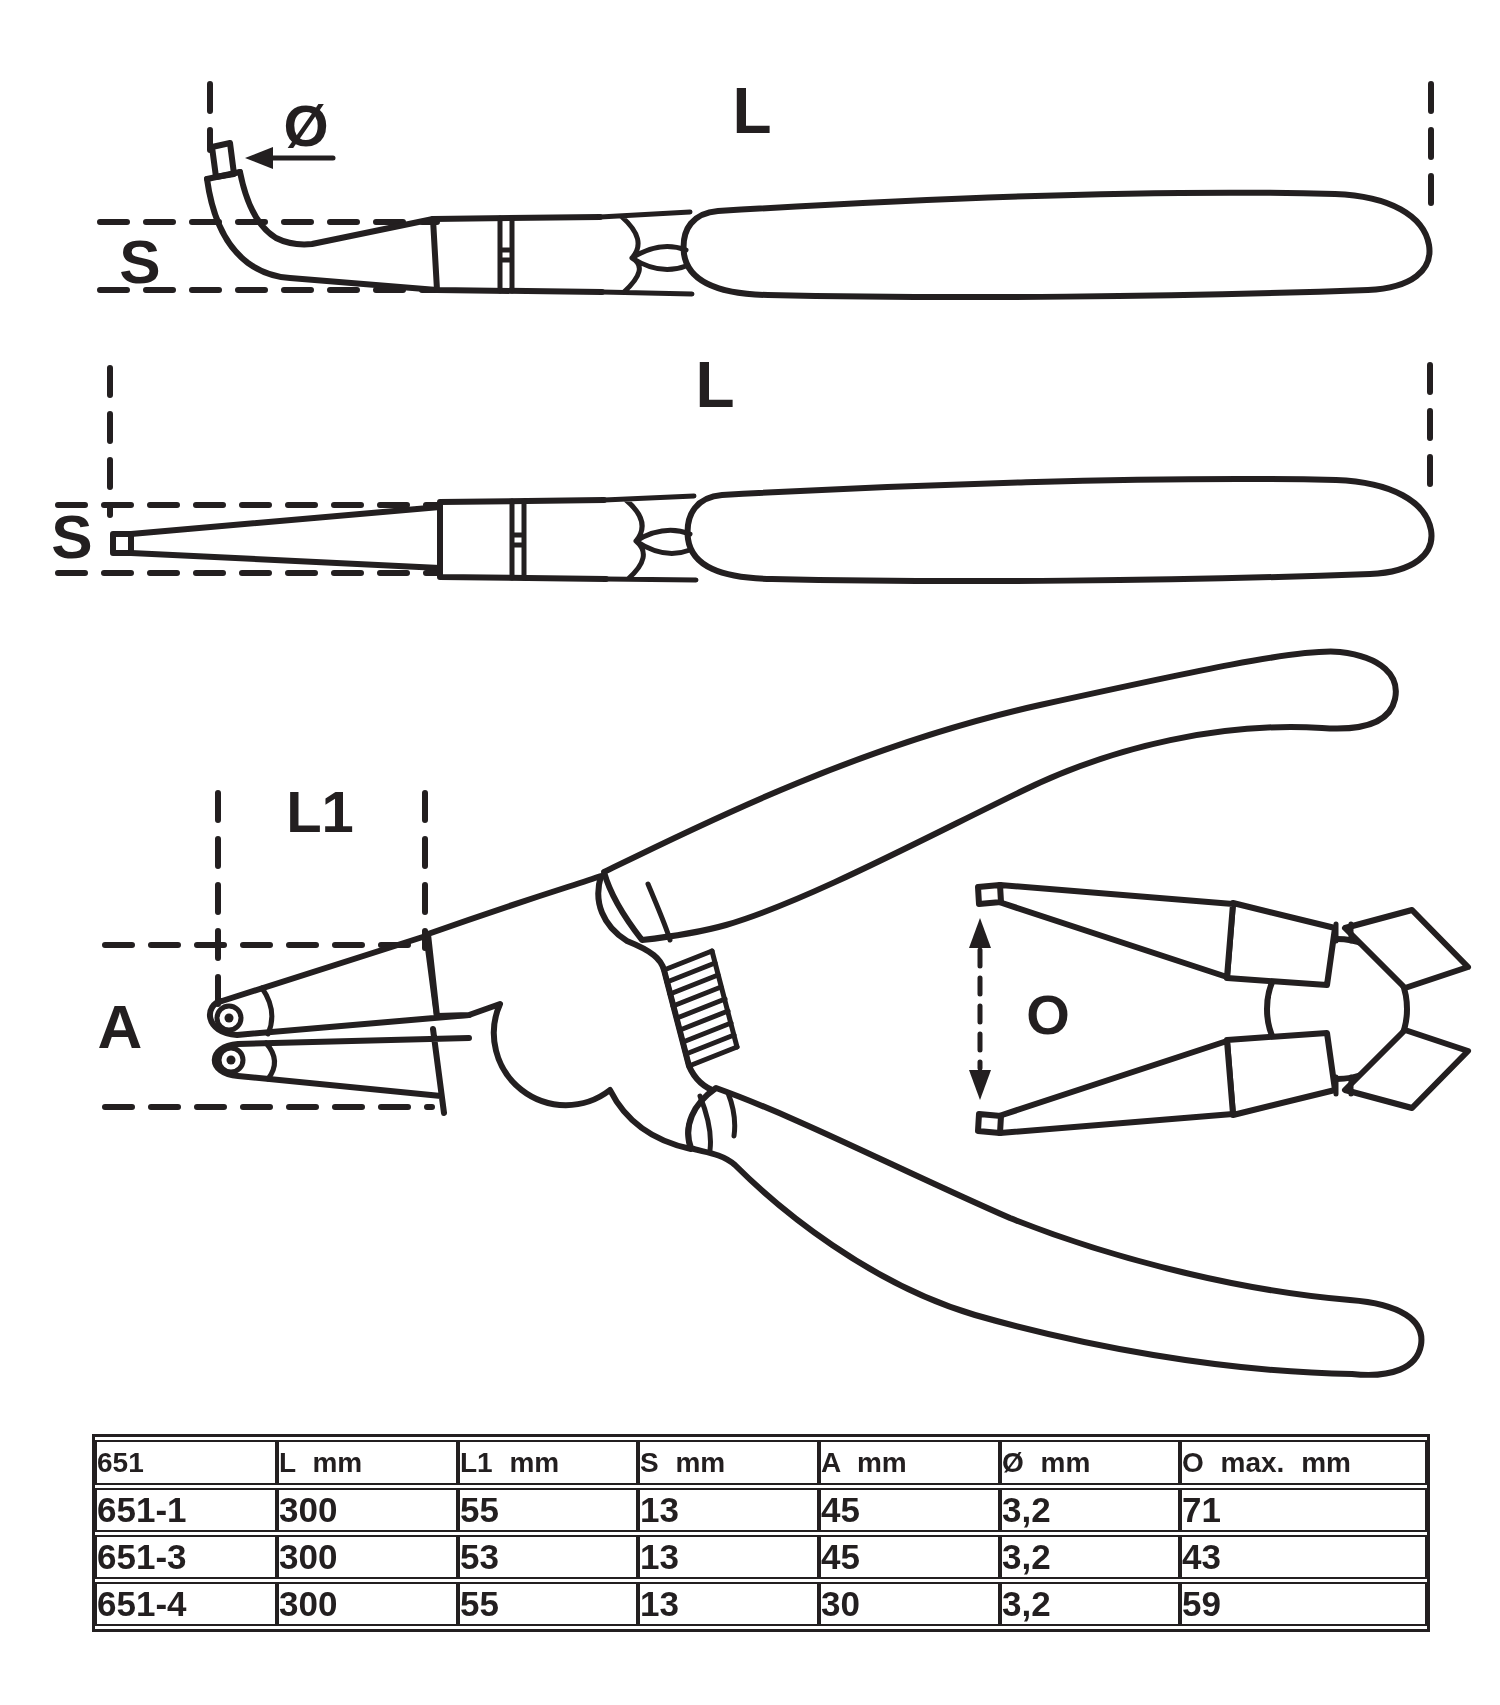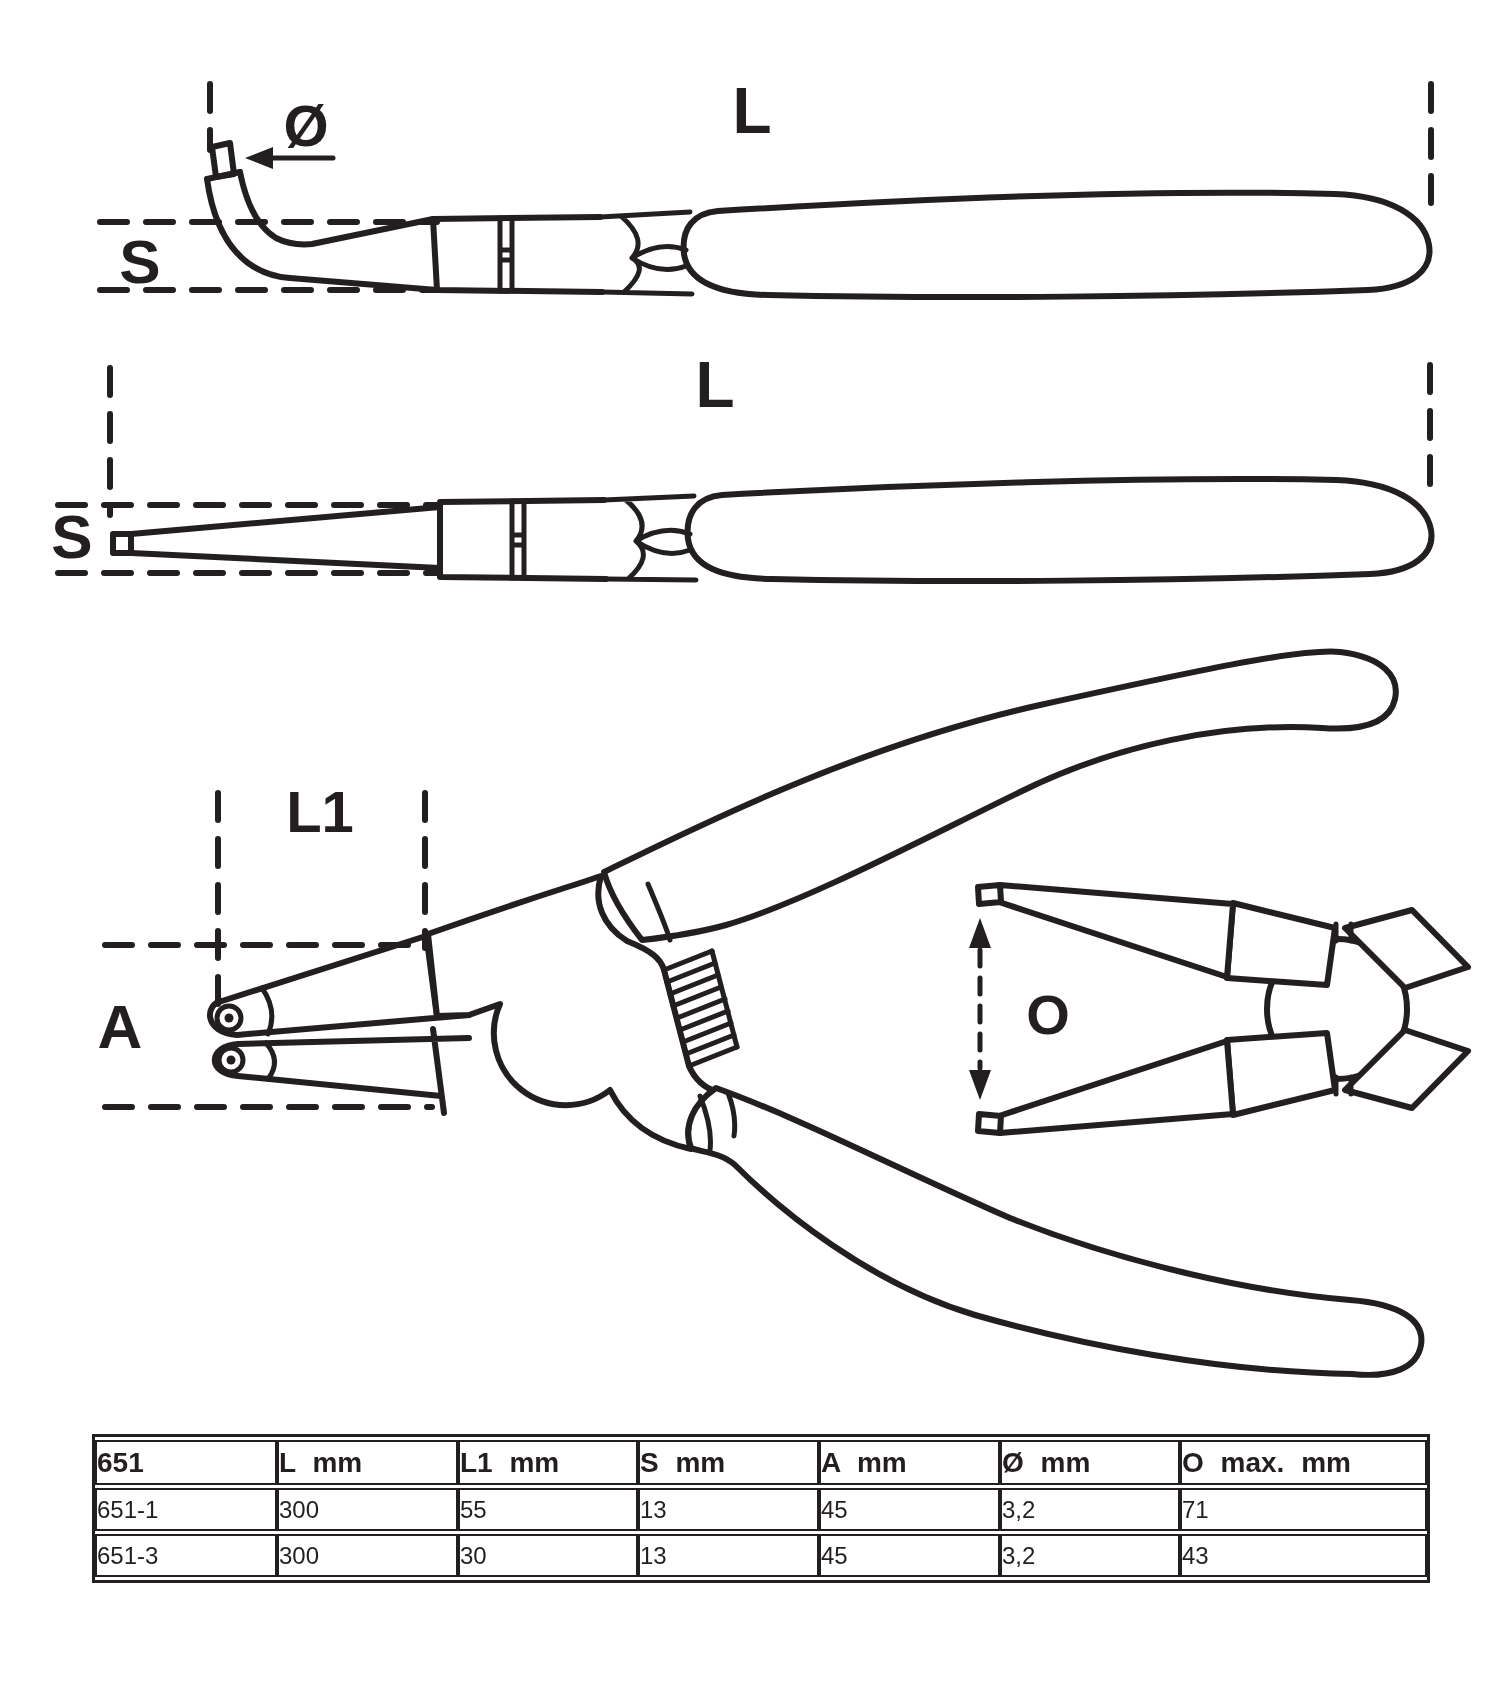--- a/index.html
+++ b/index.html
@@ -19,21 +19,21 @@
     width:1332px;background:#ffffff;border:3px solid #231f20;
   }
   table.spec th,table.spec td{
     border:2px solid #231f20;text-align:left;vertical-align:middle;
     padding:0;color:#231f20;background:#ffffff;overflow:hidden;white-space:nowrap;
   }
   table.spec th{
     height:41px;font-size:28px;font-weight:bold;word-spacing:9px;
   }
   table.spec td{
-    height:39px;font-size:24px;font-weight:normal;
+    height:39px;font-size:35px;font-weight:bold;
   }
 </style>
 </head>
 <body>
 
 <div id="stage">
 
 <svg id="drawing" width="1500" height="1420" viewBox="0 0 1500 1420" fill="none" stroke="#231f20" stroke-width="6" stroke-linecap="round" stroke-linejoin="round">
 
   <g>
@@ -188,23 +188,32 @@
         <td>300</td>
         <td>55</td>
         <td>13</td>
         <td>45</td>
         <td>3,2</td>
         <td>71</td>
       </tr>
       <tr>
         <td>651-3</td>
         <td>300</td>
-        <td>30</td>
+        <td>53</td>
         <td>13</td>
         <td>45</td>
         <td>3,2</td>
         <td>43</td>
       </tr>
+      <tr>
+        <td>651-4</td>
+        <td>300</td>
+        <td>55</td>
+        <td>13</td>
+        <td>30</td>
+        <td>3,2</td>
+        <td>59</td>
+      </tr>
     </tbody>
   </table>
 </div>
 
 </div>
 
 </body></html>

